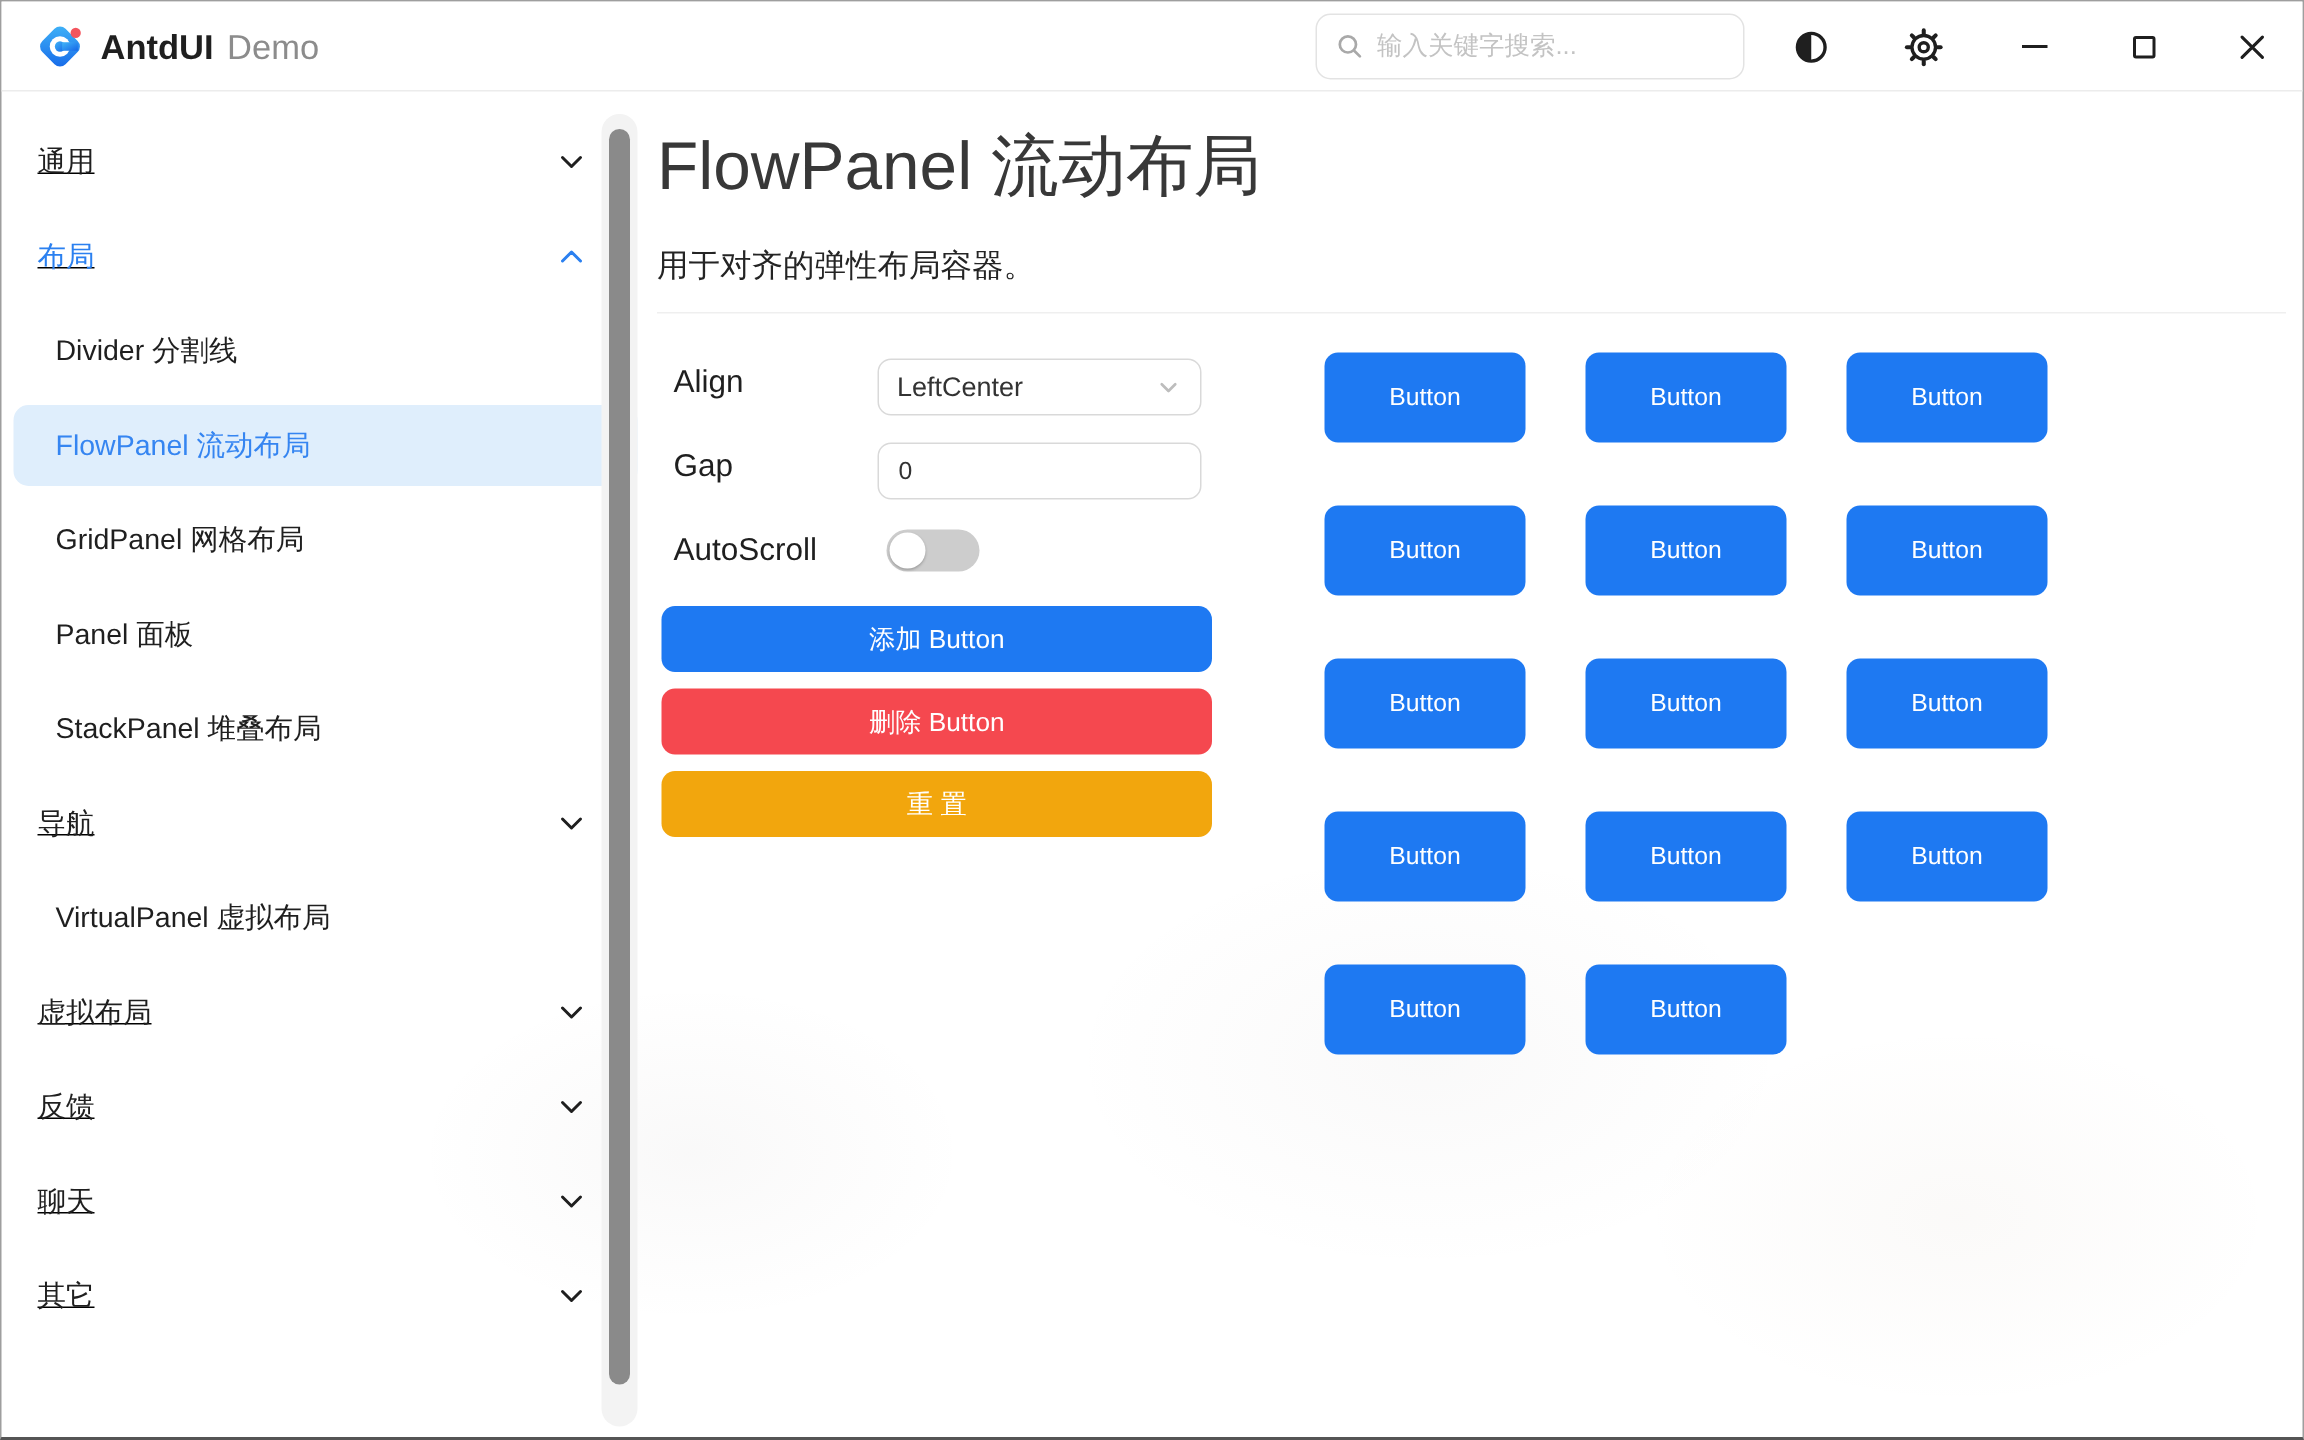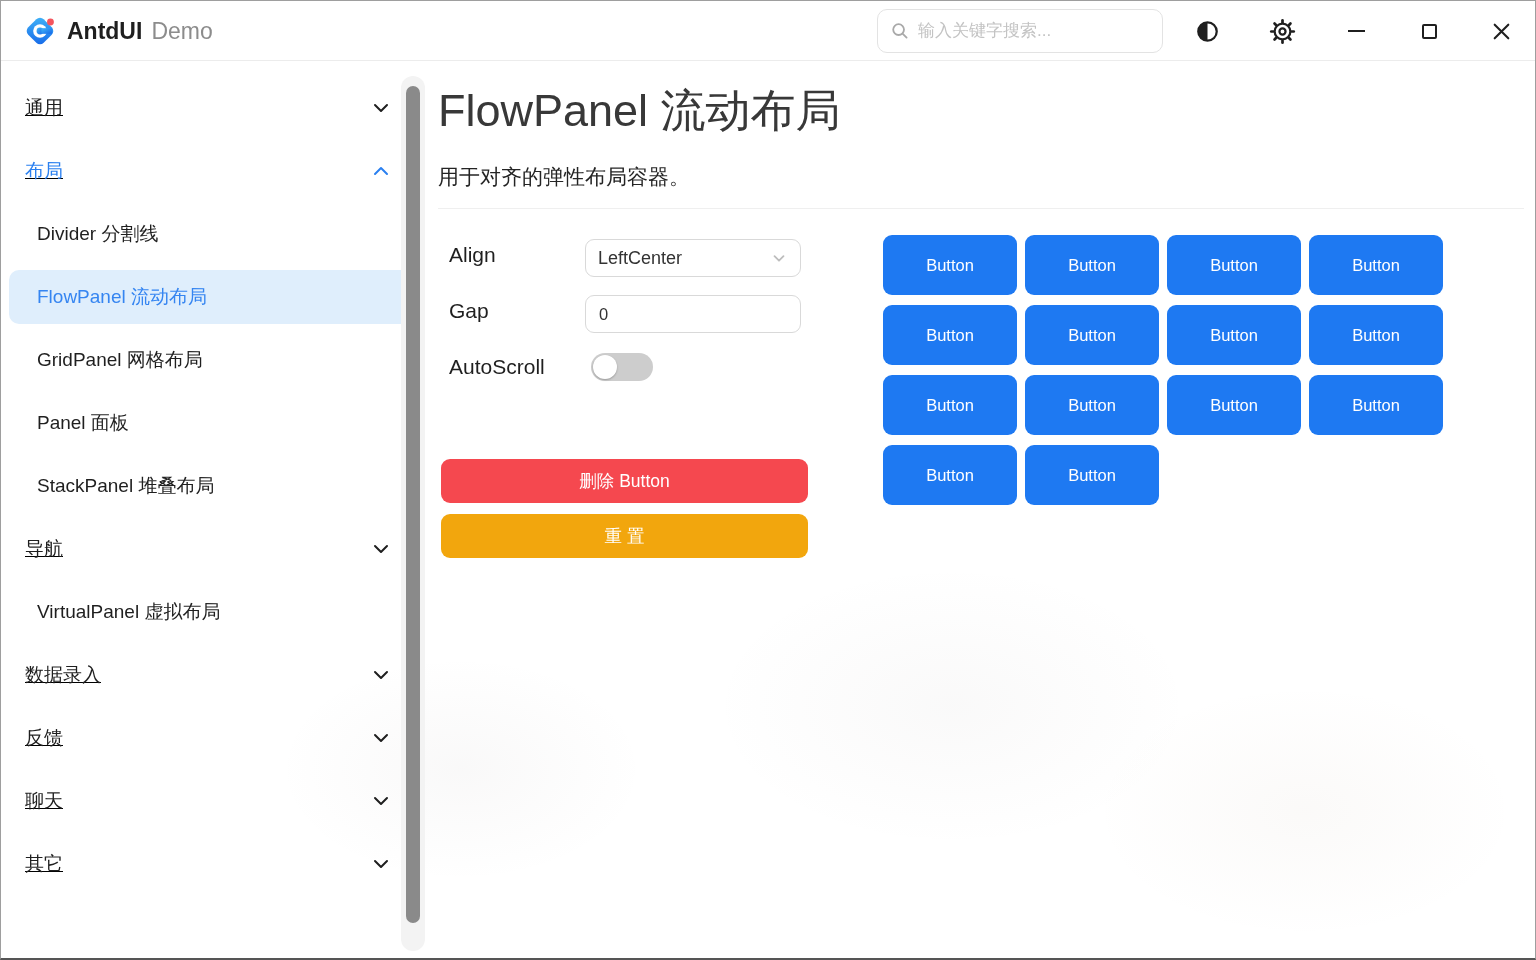--- a/index.html
+++ b/index.html
@@ -54,21 +54,21 @@
             border-radius:14px; cursor:pointer; }
   .toggle .knob { position:absolute; left:2px; top:2px; width:24px; height:24px; background:#fff;
                   border-radius:50%; box-shadow:0 1px 2px rgba(0,0,0,.25); }
 
   .act-btn { position:absolute; left:15px; width:367px; height:44px; border:none; border-radius:9px;
              color:#fff; font-size:17.5px; cursor:pointer; }
   .act-add   { top:343px; background:#1e79f2; }
   .act-del   { top:398px; background:#f5484f; }
   .act-reset { top:453px; background:#f2a60d; }
 
-  .flow-grid { position:absolute; left:453px; top:169px; width:578px; display:flex; flex-wrap:wrap; align-content:flex-start; }
+  .flow-grid { position:absolute; left:453px; top:169px; width:578px; display:flex; flex-wrap:wrap; align-content:flex-start;gap:32px; }
   .flow-btn { width:134px; height:60px; margin:5px 4px; background:#1e79f2; color:#fff; border:none;
               border-radius:9px; font-size:16.5px; cursor:pointer; }
 
   
   .bg-art { position:absolute; left:0; bottom:0; width:100%; height:420px; pointer-events:none;
             background:
               radial-gradient(260px 160px at 30% 55%, rgba(120,110,110,.045), transparent 70%),
               radial-gradient(340px 200px at 62% 40%, rgba(120,110,110,.04), transparent 70%),
               radial-gradient(300px 180px at 85% 65%, rgba(150,120,90,.04), transparent 70%); }
 </style>
@@ -175,21 +175,21 @@
       <div class="nav-item group">
         <span class="lbl">导航</span>
         <svg class="chev" width="20" height="20" viewBox="0 0 20 20">
             <polyline points="4,7 10,13 16,7" fill="none" stroke="#1f1f1f" stroke-width="2" stroke-linecap="round" stroke-linejoin="round"></polyline>
           </svg>
       </div>
       <div class="nav-item child">
         <span class="lbl">VirtualPanel 虚拟布局</span>
       </div>
       <div class="nav-item group">
-        <span class="lbl">数据录入</span>
+        <span class="lbl">虚拟布局</span>
         <svg class="chev" width="20" height="20" viewBox="0 0 20 20">
             <polyline points="4,7 10,13 16,7" fill="none" stroke="#1f1f1f" stroke-width="2" stroke-linecap="round" stroke-linejoin="round"></polyline>
           </svg>
       </div>
       <div class="nav-item group">
         <span class="lbl">反馈</span>
         <svg class="chev" width="20" height="20" viewBox="0 0 20 20">
             <polyline points="4,7 10,13 16,7" fill="none" stroke="#1f1f1f" stroke-width="2" stroke-linecap="round" stroke-linejoin="round"></polyline>
           </svg>
       </div>
@@ -225,20 +225,21 @@
       </div>
 
       <span class="ctl-label" style="top:238px">Gap</span>
       <input class="textinput" type="text" value="0" style="">
 
       <span class="ctl-label" style="top:294px">AutoScroll</span>
       <div class="toggle">
         <div class="knob"></div>
       </div>
 
+      <button class="act-btn act-add">添加 Button</button>
       <button class="act-btn act-del">删除 Button</button>
       <button class="act-btn act-reset">重 置</button>
 
       <div class="flow-grid">
         <button class="flow-btn">Button</button>
         <button class="flow-btn">Button</button>
         <button class="flow-btn">Button</button>
         <button class="flow-btn">Button</button>
         <button class="flow-btn">Button</button>
         <button class="flow-btn">Button</button>

